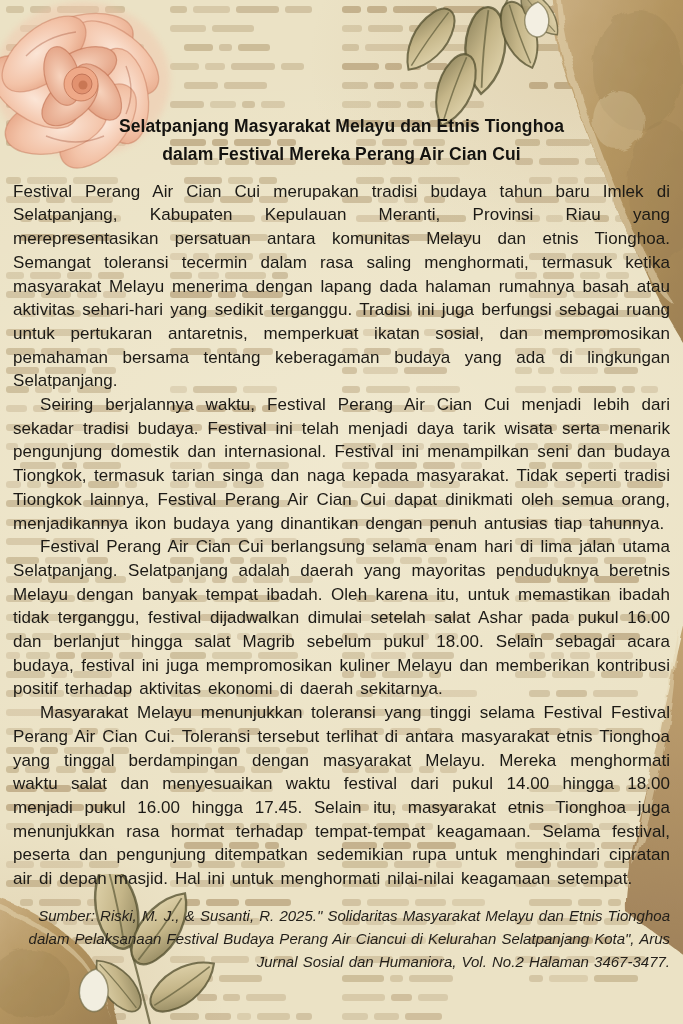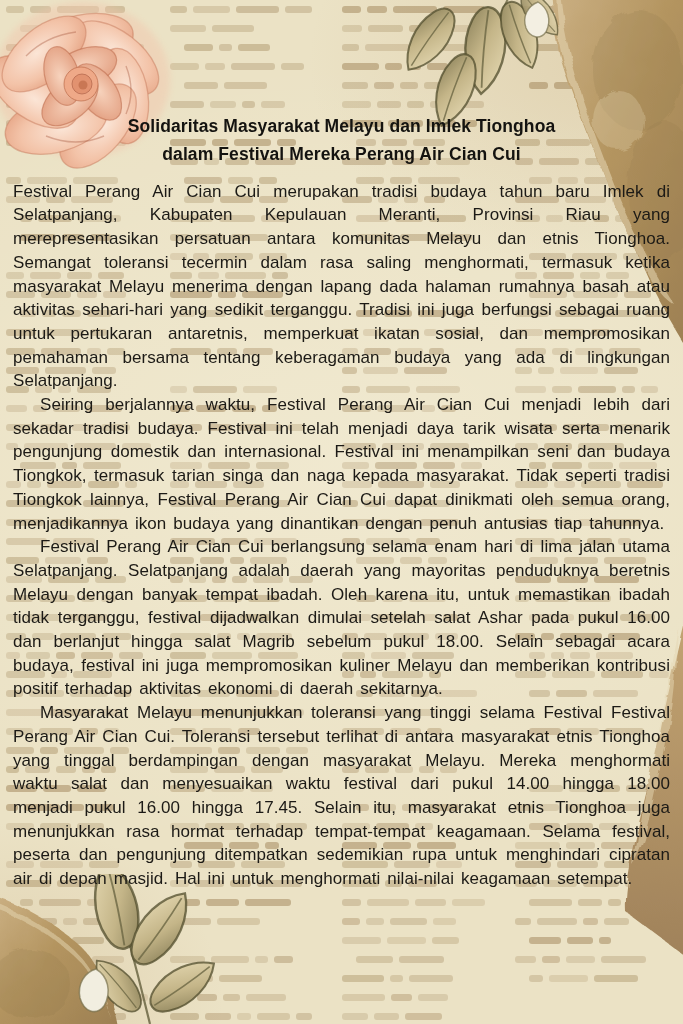--- a/index.html
+++ b/index.html
@@ -349,22 +349,23 @@
     <path d="M150,150 C 140,110 132,75 122,45" fill="none" stroke="#6b6644" stroke-width="2.2" stroke-opacity=".85"></path>
     <use href="#leafg" transform="translate(116,32) rotate(-12) scale(1.55)"></use>
     <use href="#leafg" transform="translate(160,55) rotate(35) scale(1.45)"></use>
     <use href="#leafg" transform="translate(182,112) rotate(55) scale(1.3)"></use>
     <use href="#leafg" transform="translate(118,112) rotate(-40) scale(1.1)"></use>
     <path d="M96,95 C 108,102 112,118 104,132 C 96,142 84,138 80,124 C 77,110 85,98 96,95 Z" fill="#f2eee0" stroke="#77714d" stroke-width="1.5" stroke-opacity=".7"></path>
   </svg>
 
   <div class="content">
     <h1 class="title">
-      <span>Solidaritas Masyarakat Melayu dan Imlek Tionghoa</span>
+      <span>Selatpanjang Masyarakat Melayu dan Etnis Tionghoa</span>
       <span>dalam Festival Mereka Perang Air Cian Cui</span>
     </h1>
     <p class="para">Festival Perang Air Cian Cui merupakan tradisi budaya tahun baru Imlek di Selatpanjang, Kabupaten Kepulauan Meranti, Provinsi Riau yang merepresentasikan persatuan antara komunitas Melayu dan etnis Tionghoa. Semangat toleransi tecermin dalam rasa saling menghormati, termasuk ketika masyarakat Melayu menerima dengan lapang dada halaman rumahnya basah atau aktivitas sehari-hari yang sedikit terganggu. Tradisi ini juga berfungsi sebagai ruang untuk pertukaran antaretnis, memperkuat ikatan sosial, dan mempromosikan pemahaman bersama tentang keberagaman budaya yang ada di lingkungan Selatpanjang.</p>
     <p class="para indent">Seiring berjalannya waktu, Festival Perang Air Cian Cui menjadi lebih dari sekadar tradisi budaya. Festival ini telah menjadi daya tarik wisata serta menarik pengunjung domestik dan internasional. Festival ini menampilkan seni dan budaya Tiongkok, termasuk tarian singa dan naga kepada masyarakat. Tidak seperti tradisi Tiongkok lainnya, Festival Perang Air Cian Cui dapat dinikmati oleh semua orang, menjadikannya ikon budaya yang dinantikan dengan penuh antusias tiap tahunnya.</p>
     <p class="para indent">Festival Perang Air Cian Cui berlangsung selama enam hari di lima jalan utama Selatpanjang. Selatpanjang adalah daerah yang mayoritas penduduknya beretnis Melayu dengan banyak tempat ibadah. Oleh karena itu, untuk memastikan ibadah tidak terganggu, festival dijadwalkan dimulai setelah salat Ashar pada pukul 16.00 dan berlanjut hingga salat Magrib sebelum pukul 18.00. Selain sebagai acara budaya, festival ini juga mempromosikan kuliner Melayu dan memberikan kontribusi positif terhadap aktivitas ekonomi di daerah sekitarnya.</p>
     <p class="para indent">Masyarakat Melayu menunjukkan toleransi yang tinggi selama Festival Festival Perang Air Cian Cui. Toleransi tersebut terlihat di antara masyarakat etnis Tionghoa yang tinggal berdampingan dengan masyarakat Melayu. Mereka menghormati waktu salat dan menyesuaikan waktu festival dari pukul 14.00 hingga 18.00 menjadi pukul 16.00 hingga 17.45. Selain itu, masyarakat etnis Tionghoa juga menunjukkan rasa hormat terhadap tempat-tempat keagamaan. Selama festival, peserta dan pengunjung ditempatkan sedemikian rupa untuk menghindari cipratan air di depan masjid. Hal ini untuk menghormati nilai-nilai keagamaan setempat.</p>
+    <p class="source">Sumber: Riski, M. J., &amp; Susanti, R. 2025." Solidaritas Masyarakat Melayu dan Etnis Tionghoa dalam Pelaksanaan Festival Budaya Perang Air Ciancui di Kelurahan Selatpanjang Kota", Arus Jurnal Sosial dan Humaniora, Vol. No.2 Halaman 3467-3477.</p>
   </div>
 
 </div>
 
 </body></html>

